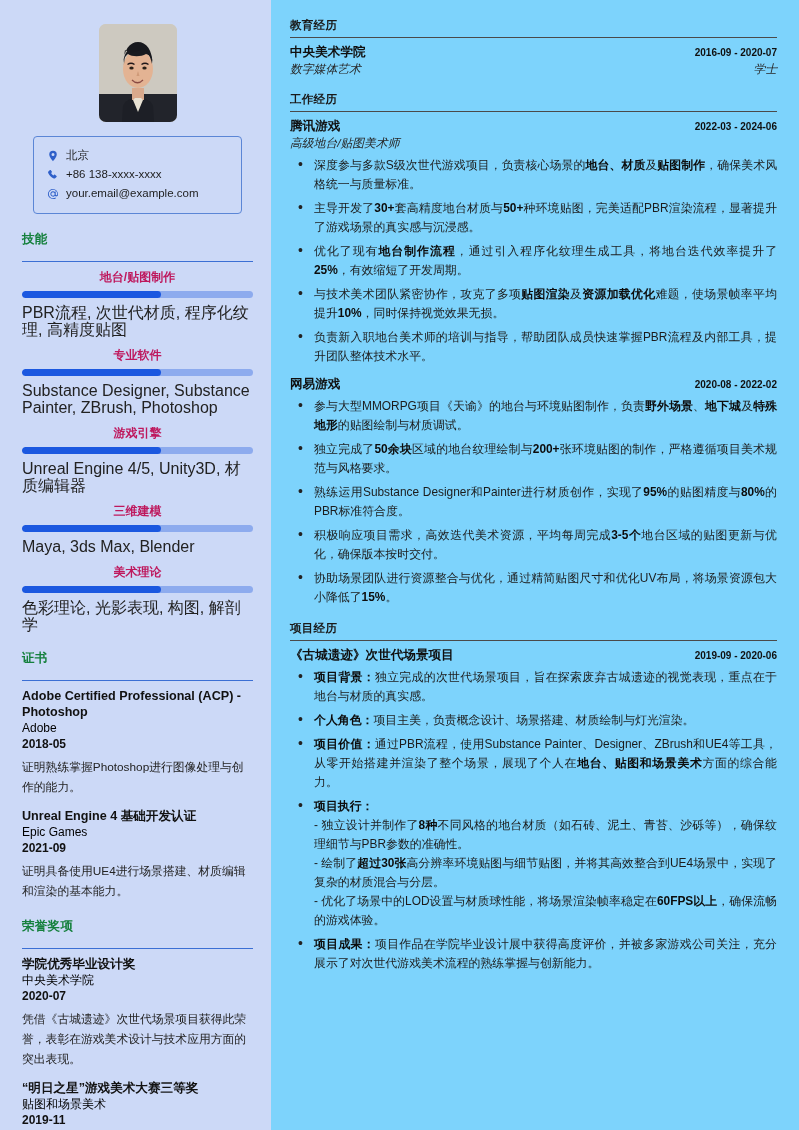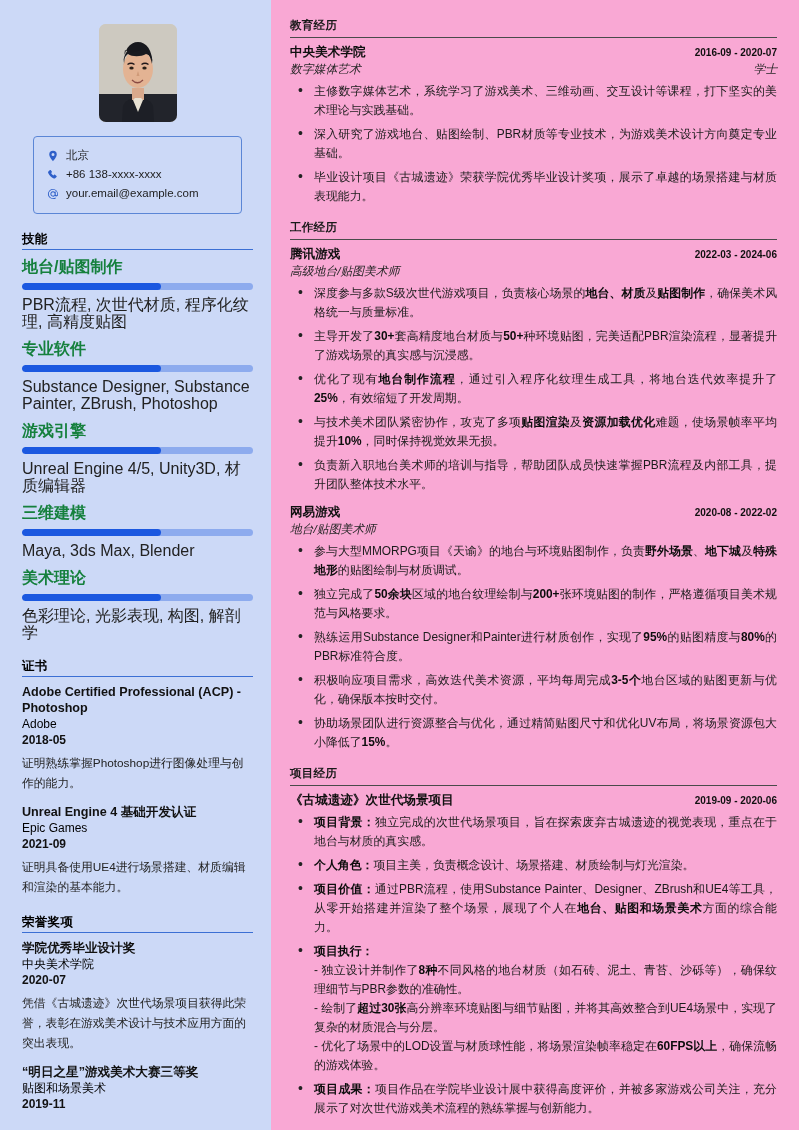--- a/index.html
+++ b/index.html
@@ -59,32 +59,33 @@
     line-height: 19px;
     white-space: nowrap;
   }
   .ci { width: 13px; height: 13px; flex: 0 0 13px; color: #2e5fc9; display:flex; align-items:center; justify-content:center;}
   .ci svg { width: 12px; height: 12px; display:block; fill: currentColor; }
 
   .side-section { margin-top: 17px; }
   .side-h {
     font-size: 12.5px;
     font-weight: 700;
-    color: #000000;
-    padding-bottom: 1px;
+    color: #15803d;
+    padding-bottom: 13px;
     border-bottom: 1.4px solid #3b6fd4;
     margin-bottom: 7px;
     letter-spacing: .3px;
   }
   .skill { margin-bottom: 9px; }
   .skill-name {
-    font-size: 16px;
+    font-size: 12px;
     font-weight: 700;
-    color: #15803d;
+    color: #be185d;
     margin-bottom: 5px;
+    text-align: center;
   }
   .bar {
     height: 7px;
     border-radius: 4px;
     background: #8dabee;
     overflow: hidden;
     margin-bottom: 6px;
   }
   .bar-fill { height: 100%; background: #1b58e0; border-radius: 4px; }
   .skill-desc {
@@ -96,21 +97,21 @@
   .entry { margin-bottom: 11px; }
   .entry-title { font-size: 12.6px; font-weight: 700; color: #111; line-height: 16px; }
   .entry-org { font-size: 12px; color: #000000; line-height: 16px; }
   .entry-date { font-size: 12px; font-weight: 700; color: #111; line-height: 16px; }
   .entry-desc { font-size: 11.8px; color: #232323; line-height: 20px; margin-top: 5px; }
 
   
   .main {
     flex: 1;
     padding: 18px 22px 0 19px;
-    background: #f9a8d4;
+    background: #7dd3fc;
     overflow: hidden;
   }
   .main-h {
     font-size: 11.5px;
     font-weight: 700;
     color: #1a1a1a;
     padding-bottom: 4px;
     border-bottom: 1.2px solid #4a4a4a;
     margin-bottom: 6px;
     letter-spacing: .3px;
@@ -281,25 +282,20 @@
       <div class="main-h">教育经历</div>
       <div class="item">
         <div class="item-top">
           <span class="item-title">中央美术学院</span>
           <span class="item-date">2016-09 - 2020-07</span>
         </div>
         <div class="item-sub">
           <span class="item-role">数字媒体艺术</span>
           <span class="item-degree">学士</span>
         </div>
-        <ul class="bullets">
-          <li>主修数字媒体艺术，系统学习了游戏美术、三维动画、交互设计等课程，打下坚实的美术理论与实践基础。</li>
-          <li>深入研究了游戏地台、贴图绘制、PBR材质等专业技术，为游戏美术设计方向奠定专业基础。</li>
-          <li>毕业设计项目《古城遗迹》荣获学院优秀毕业设计奖项，展示了卓越的场景搭建与材质表现能力。</li>
-        </ul>
       </div>
     </section>
 
     <section class="main-section">
       <div class="main-h">工作经历</div>
 
       <div class="item">
         <div class="item-top">
           <span class="item-title">腾讯游戏</span>
           <span class="item-date">2022-03 - 2024-06</span>
@@ -313,23 +309,20 @@
           <li>优化了现有<b>地台制作流程</b>，通过引入程序化纹理生成工具，将地台迭代效率提升了<b>25%</b>，有效缩短了开发周期。</li>
           <li>与技术美术团队紧密协作，攻克了多项<b>贴图渲染</b>及<b>资源加载优化</b>难题，使场景帧率平均提升<b>10%</b>，同时保持视觉效果无损。</li>
           <li>负责新入职地台美术师的培训与指导，帮助团队成员快速掌握PBR流程及内部工具，提升团队整体技术水平。</li>
         </ul>
       </div>
 
       <div class="item">
         <div class="item-top">
           <span class="item-title">网易游戏</span>
           <span class="item-date">2020-08 - 2022-02</span>
-        </div>
-        <div class="item-sub">
-          <span class="item-role">地台/贴图美术师</span>
         </div>
         <ul class="bullets">
           <li>参与大型MMORPG项目《天谕》的地台与环境贴图制作，负责<b>野外场景</b>、<b>地下城</b>及<b>特殊地形</b>的贴图绘制与材质调试。</li>
           <li>独立完成了<b>50余块</b>区域的地台纹理绘制与<b>200+</b>张环境贴图的制作，严格遵循项目美术规范与风格要求。</li>
           <li>熟练运用Substance Designer和Painter进行材质创作，实现了<b>95%</b>的贴图精度与<b>80%</b>的PBR标准符合度。</li>
           <li>积极响应项目需求，高效迭代美术资源，平均每周完成<b>3-5个</b>地台区域的贴图更新与优化，确保版本按时交付。</li>
           <li>协助场景团队进行资源整合与优化，通过精简贴图尺寸和优化UV布局，将场景资源包大小降低了<b>15%</b>。</li>
         </ul>
       </div>
     </section>

